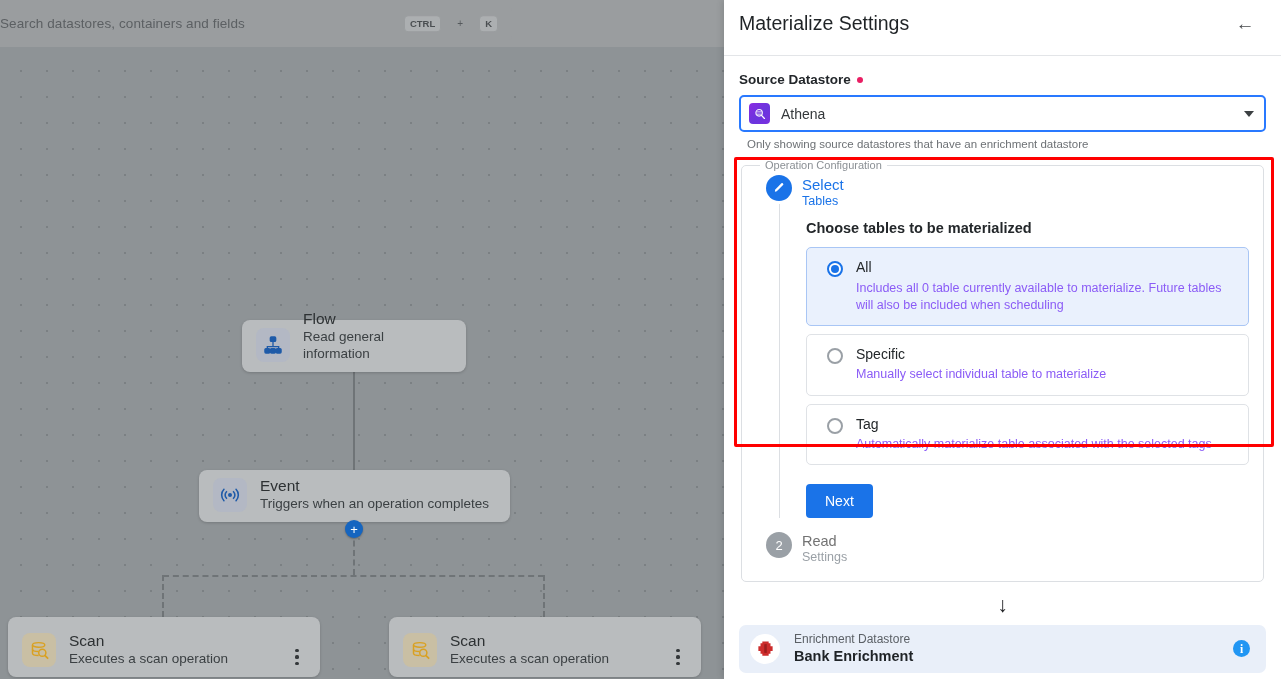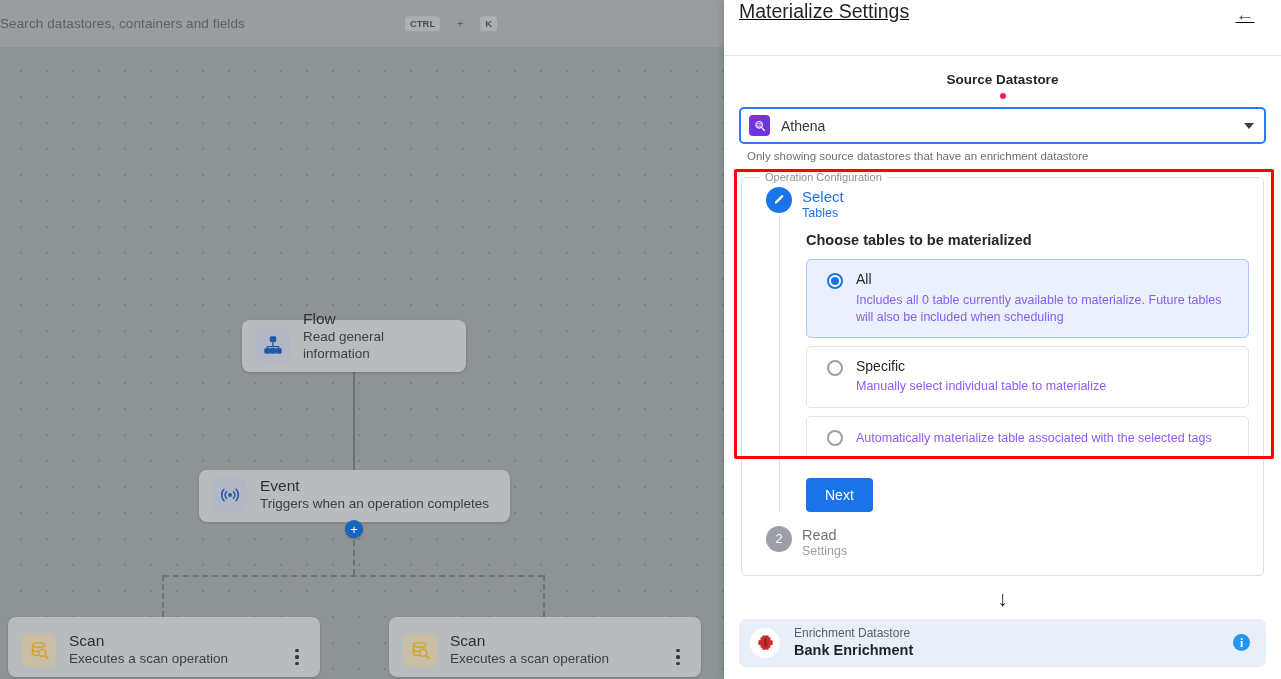--- a/index.html
+++ b/index.html
@@ -108,43 +108,41 @@
   
   #drawer {
     position: absolute; right: 0; top: 0;
     width: 557px; height: 679px;
     background: #ffffff;
     box-shadow: -2px 0 6px rgba(0,0,0,.12);
     overflow: hidden;
   }
   .drawer-head {
     height: 56px;
-    display: flex; align-items: flex-start;
+    display: flex; align-items: center;
     padding: 0 22px 8px 15px;
     border-bottom: 1px solid #e3e5e8;
-    text-decoration: underline;
   }
   .drawer-title { font-size: 19.5px; color: #1f2326; font-weight: 400; }
   .back-btn {
     margin-left: auto;
     width: 28px; height: 28px;
     display: flex; align-items: center; justify-content: center;
     color: #46494c;
     background: none; border: none;
     font-size: 19px; line-height: 1;
     cursor: pointer;
   }
 
   .drawer-body { padding: 16px 15px 0 15px; }
 
   .field-label {
     font-size: 13.5px; font-weight: bold; color: #22262a;
     display: flex; align-items: center; gap: 6px;
     margin-bottom: 8px;
-    flex-direction: column;
   }
   .req-dot { width: 6px; height: 6px; border-radius: 50%; background: #e91e63; display: inline-block; }
 
   .select-box {
     height: 37px;
     border: 2px solid #2979ff;
     border-radius: 5px;
     display: flex; align-items: center;
     padding: 0 10px 0 8px;
     background: #fff;
@@ -446,20 +444,21 @@
                   <span class="radio"></span>
                   <span>
                     <span class="opt-title" style="display:block">Specific</span>
                     <span class="opt-desc" style="display:block">Manually select individual table to materialize</span>
                   </span>
                 </div>
 
                 <div class="opt">
                   <span class="radio"></span>
                   <span>
+                    <span class="opt-title" style="display:block">Tag</span>
                     <span class="opt-desc" style="display:block">Automatically materialize table associated with the selected tags</span>
                   </span>
                 </div>
 
                 <button class="next-btn">Next</button>
               </div>
             </div>
           </div>
 
           <div class="step2">

